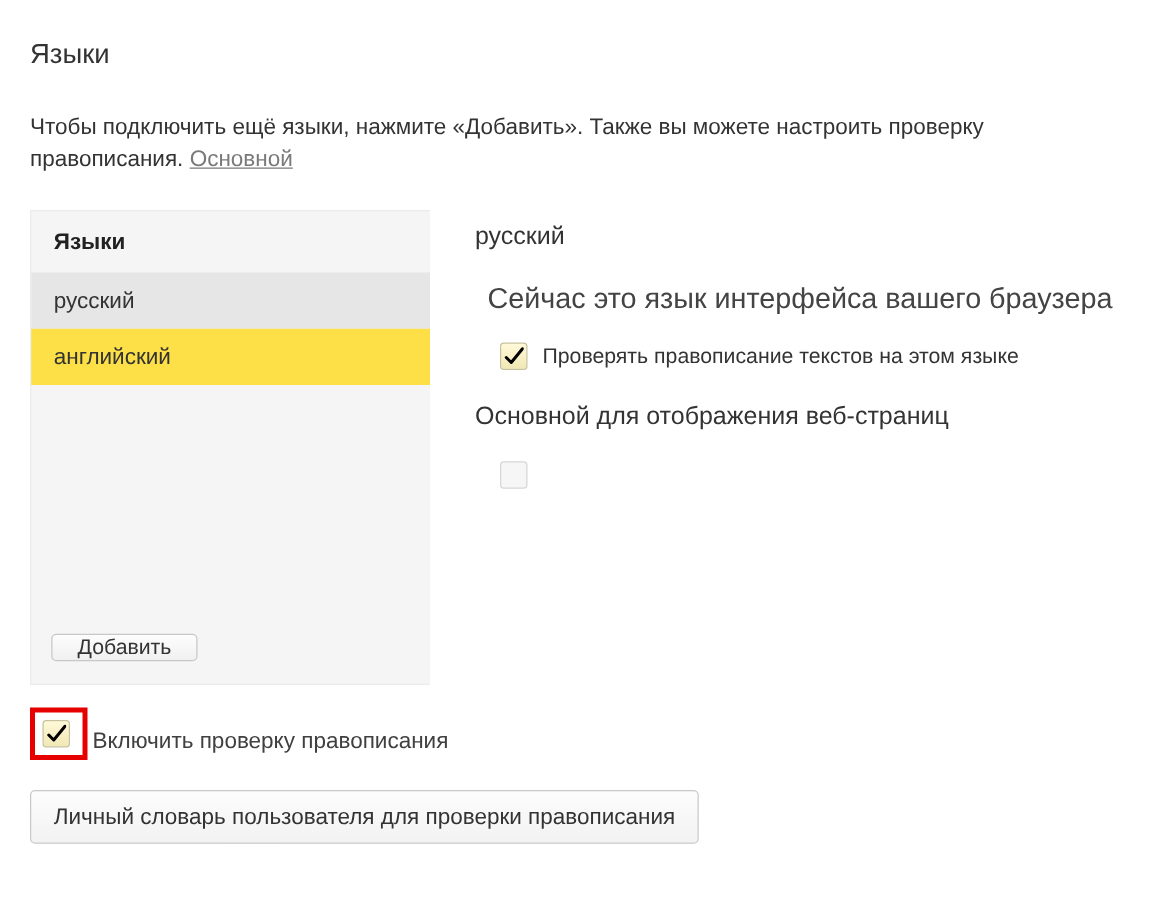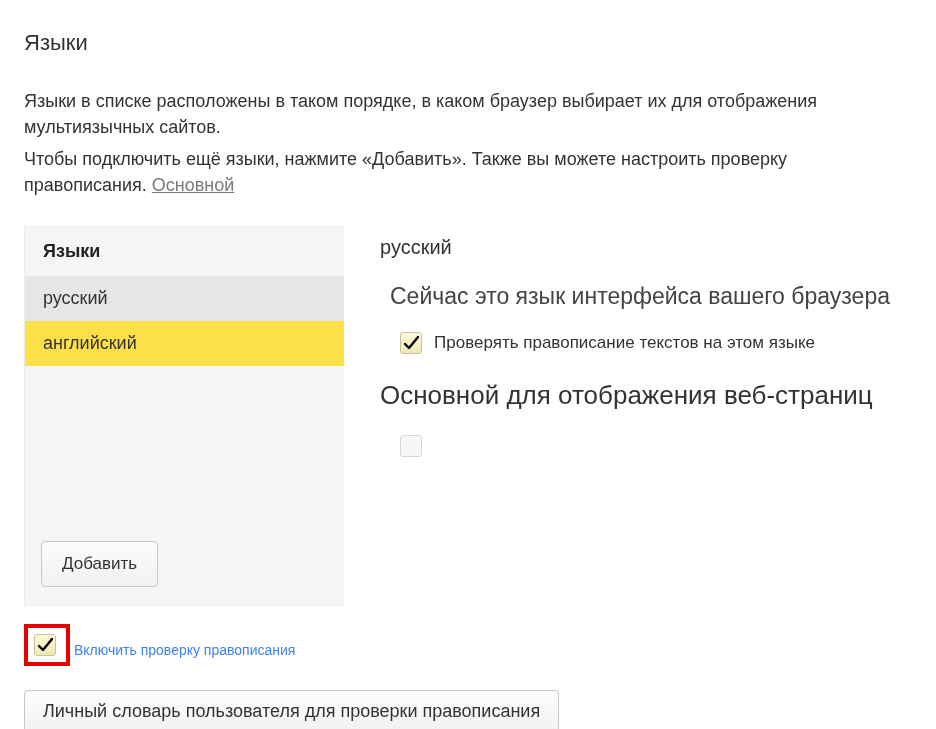--- a/index.html
+++ b/index.html
@@ -68,21 +68,21 @@
   .left-spacer { flex: 1 1 auto; }
   .add-row {
     padding: 10px 16px 18px 16px;
   }
   .add-button {
     font-size: 17px;
     color: #333333;
     background: linear-gradient(#fdfdfd, #f0f0f0);
     border: 1px solid #c8c8c8;
     border-radius: 4px;
-    padding: 12px 20px;
+    padding: 0 20px;
     cursor: pointer;
   }
   .right-col {
     flex: 1 1 auto;
     padding: 10px 0 0 36px;
     box-sizing: border-box;
   }
   .right-title {
     font-size: 20px;
     color: #333333;
@@ -119,40 +119,40 @@
     background: #f6f6f6;
     border: 1px solid #d6d6d6;
     cursor: default;
   }
   .checkbox svg { display: block; }
   .check-label {
     font-size: 17px;
     color: #333333;
   }
   .right-subtitle {
-    font-size: 26px;
+    font-size: 20px;
     color: #333333;
     margin-bottom: 24px;
   }
   .bottom-area {
     margin-top: 18px;
   }
   .highlight-box {
     border: 4px solid #e60000;
     padding: 2px;
     display: inline-flex;
     align-items: center;
     margin-bottom: 10px;
   }
   .highlight-box .checkbox {
     margin: 4px 8px 4px 4px;
   }
   .highlight-label {
-    font-size: 14px;
-    color: #3b82f6;
+    font-size: 18px;
+    color: #404040;
     margin-left: 4px;
   }
   .highlight-row {
     display: flex;
     align-items: center;
     margin-bottom: 10px;
   }
   .dict-button {
     font-size: 18px;
     color: #333333;
@@ -165,21 +165,20 @@
     margin-top: 4px;
   }
 </style>
 </head>
 <body>
 
 <div class="page">
 
   <div class="page-title">Языки</div>
 
-  <div class="intro">Языки в списке расположены в таком порядке, в каком браузер выбирает их для отображения мультиязычных сайтов.</div>
   <div class="intro">
     <span>Чтобы подключить ещё языки, нажмите «Добавить». Также вы можете настроить проверку правописания. </span><span class="intro-link">Основной</span>
   </div>
 
   <div class="panel">
 
     <div class="left-col">
       <div class="left-header">Языки</div>
 
       <div class="lang-list">

